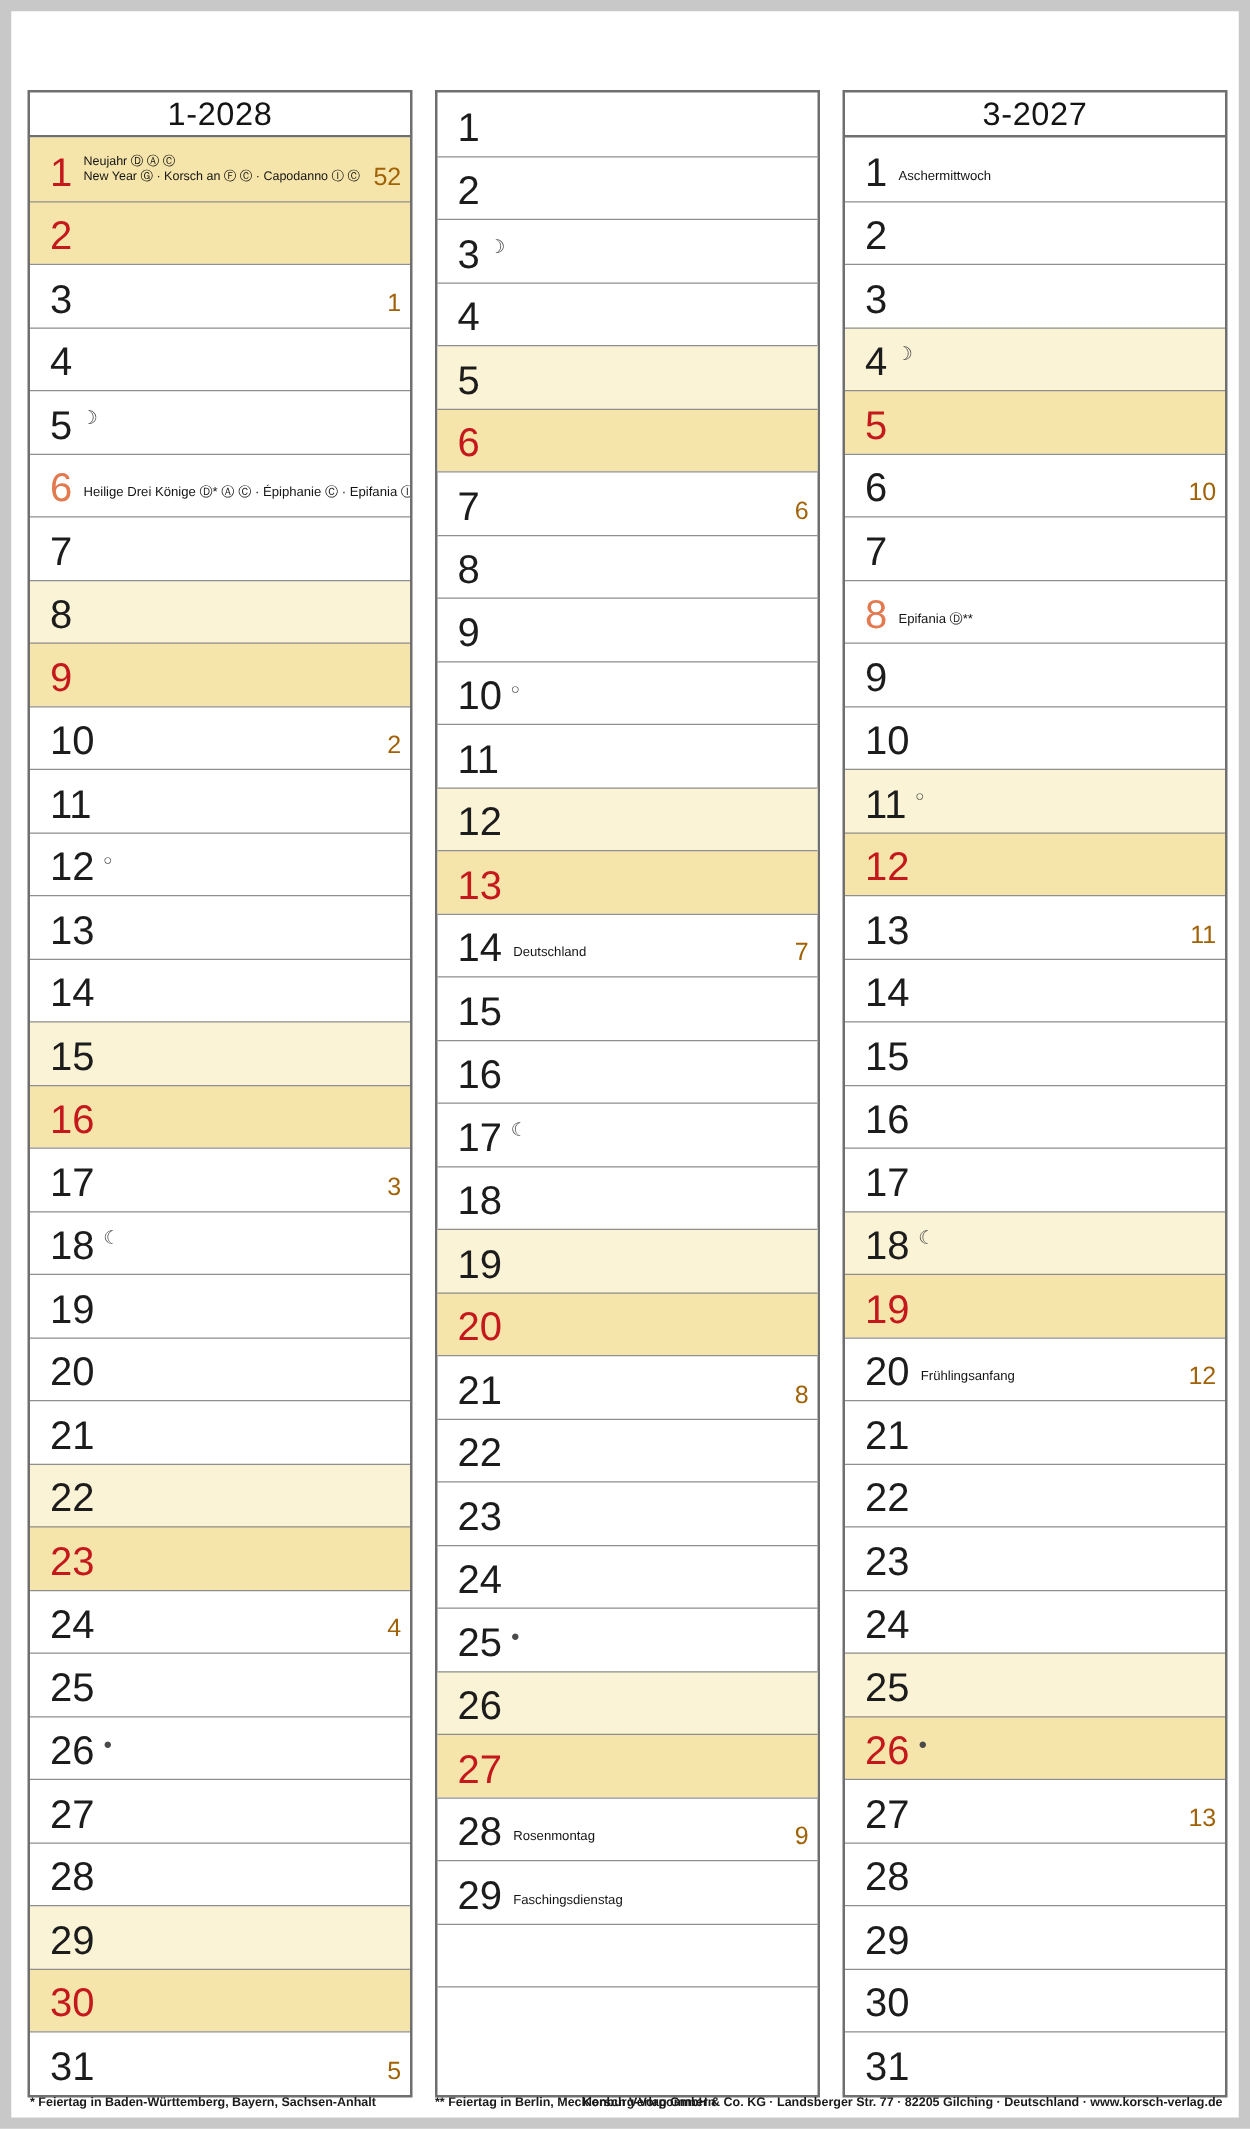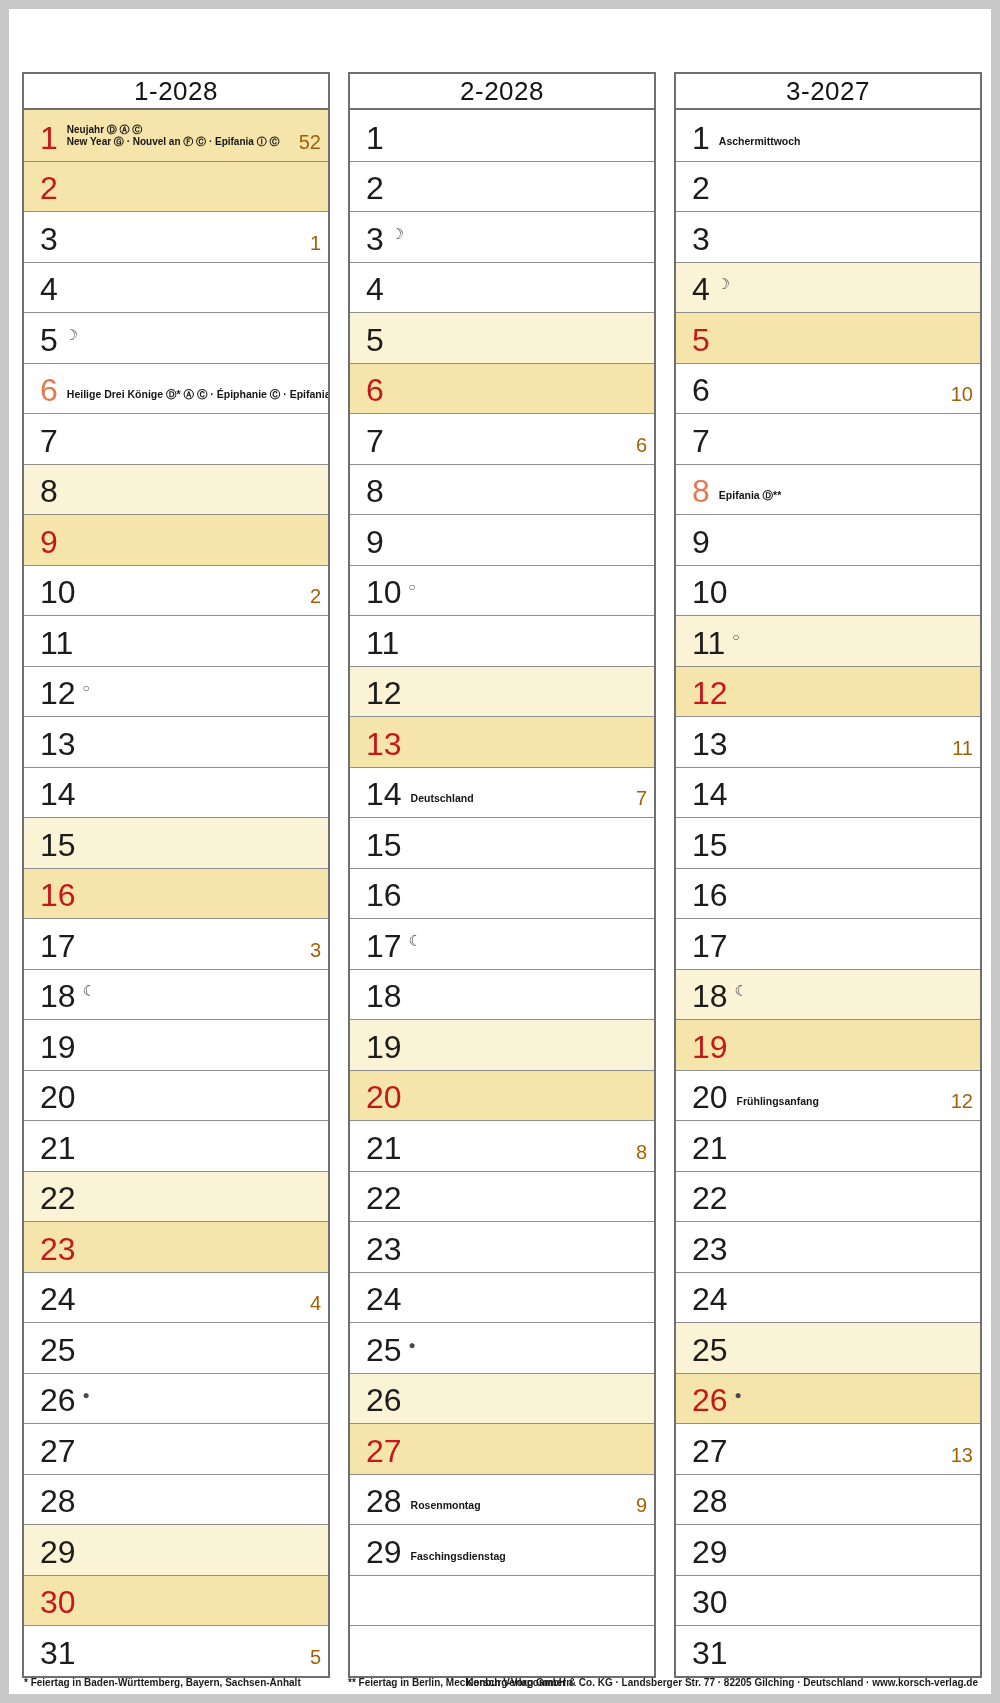--- a/index.html
+++ b/index.html
@@ -11,42 +11,42 @@
   .month-body{height:1566px;display:grid;grid-template-rows:repeat(31,1fr);}
   .row{display:flex;align-items:flex-end;padding:0 7px 11px 16px;border-top:1px solid #8f8f8f;box-sizing:border-box;overflow:hidden;}
   .row:first-child{border-top:none;}
   .row.sat{background:#fbf3d6;}
   .row.sun{background:#f6e5aa;}
   .num{font-size:32px;line-height:0.75;color:#1c1c1c;white-space:nowrap;}
   .num.red{color:#c4181d;}
   .num.orange{color:#e2794f;}
   .moon{margin:0 0 13px 7px;font-size:15px;line-height:0.6;color:#4a4a4a;}
   .moon.small{font-size:12px;}
-  .holiday{margin:0 0 1px 9px;font-size:10.5px;font-weight:700;line-height:1.25;color:#141414;white-space:nowrap;}
+  .holiday{margin:0 0 1px 9px;font-size:10.5px;font-weight:400;line-height:1.25;color:#141414;white-space:nowrap;}
   .holiday.two{font-size:10px;}
   .week{margin-left:auto;font-size:20px;line-height:0.75;color:#a16207;padding-left:6px;}
   .footers{position:absolute;top:1677px;left:0;width:1000px;font-size:10px;font-weight:700;color:#1a1a1a;z-index:6;}
   .footer-left{position:absolute;left:24px;top:0;white-space:nowrap;}
   .footer-mid{position:absolute;left:348px;top:0;white-space:nowrap;}
   .footer-right{position:absolute;right:22px;top:0;white-space:nowrap;text-align:left;}
 </style>
 </head>
 <body>
 
 <div class="frame"></div>
 
 <div class="calendar" id="calendar">
     <div class="month">
       <div class="month-header">1-2028</div>
       <div class="month-body">
         <div class="row sun">
           <span class="num red">1</span>
           <span class="holiday two">
             <div>Neujahr Ⓓ Ⓐ Ⓒ</div>
-            <div>New Year Ⓖ · Nouvel an Ⓕ Ⓒ · Epifania Ⓘ Ⓒ</div>
+            <div>New Year Ⓖ · Korsch an Ⓕ Ⓒ · Capodanno Ⓘ Ⓒ</div>
           </span>
           <span class="week">52</span>
         </div>
         <div class="row sun">
           <span class="num red">2</span>
         </div>
         <div class="row">
           <span class="num">3</span>
           <span class="week">1</span>
         </div>
@@ -141,21 +141,20 @@
         <div class="row sun">
           <span class="num red">30</span>
         </div>
         <div class="row">
           <span class="num">31</span>
           <span class="week">5</span>
         </div>
       </div>
     </div>
     <div class="month">
-      <div class="month-header">2-2028</div>
       <div class="month-body">
         <div class="row">
           <span class="num">1</span>
         </div>
         <div class="row">
           <span class="num">2</span>
         </div>
         <div class="row">
           <span class="num">3</span>
           <span class="moon">☽</span>

